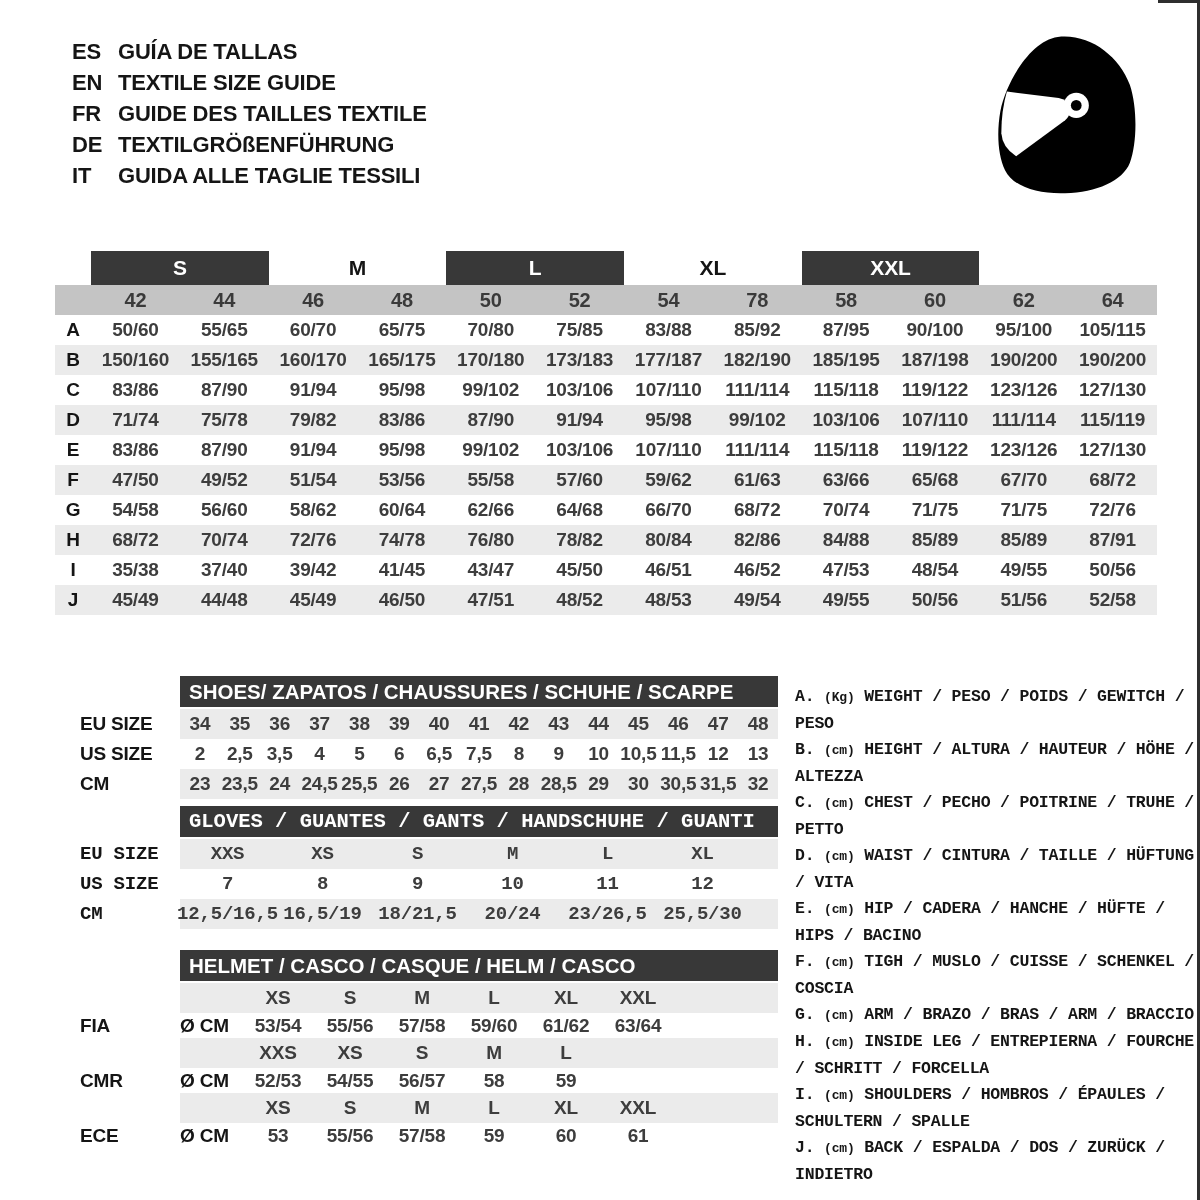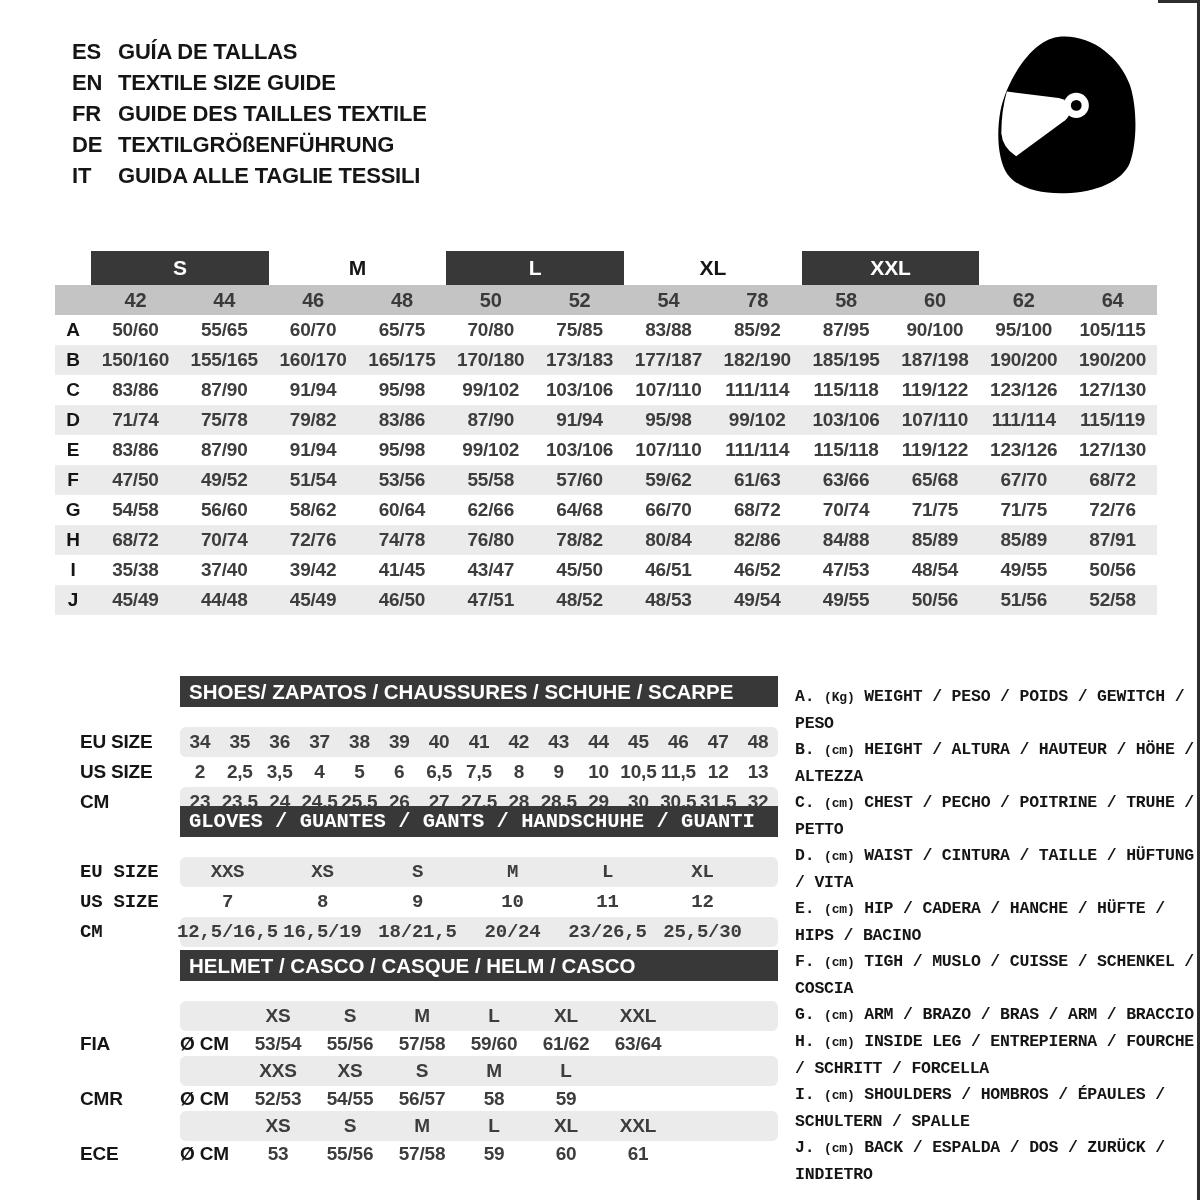--- a/index.html
+++ b/index.html
@@ -39,22 +39,22 @@
   .t-row.stripe{background:var(--stripe);}
   .row-label{display:flex;align-items:center;justify-content:center;
              font-weight:bold;font-size:19px;color:var(--ink);}
 
   
   .section{position:absolute;left:60px;display:grid;grid-template-columns:120px 598px;}
   .gutter{display:flex;align-items:center;padding-left:20px;
           font-weight:bold;font-size:19px;color:var(--ink);white-space:nowrap;}
   .sec-header{background:var(--dark);color:#fff;height:31px;display:flex;align-items:center;
               padding-left:9px;font-weight:bold;font-size:20.5px;white-space:nowrap;
-              margin-bottom:20px;letter-spacing:0;}
-  .sec-row{height:30px;display:grid;border-radius:6px;}
+              margin-bottom:2px;letter-spacing:0;}
+  .sec-row{height:30px;display:grid;}
   .sec-row.stripe{background:var(--stripe);}
   .cols15{grid-template-columns:repeat(15,1fr);}
   .cols6{grid-template-columns:repeat(6,95px);}
   .helm-cols{grid-template-columns:62px repeat(6,72px);}
   .sec-row .cell{font-size:19px;}
   .unit-cell{display:flex;align-items:center;font-weight:bold;font-size:19px;
              color:var(--ink);white-space:nowrap;}
   .helm-val{height:25px;}
 
   

